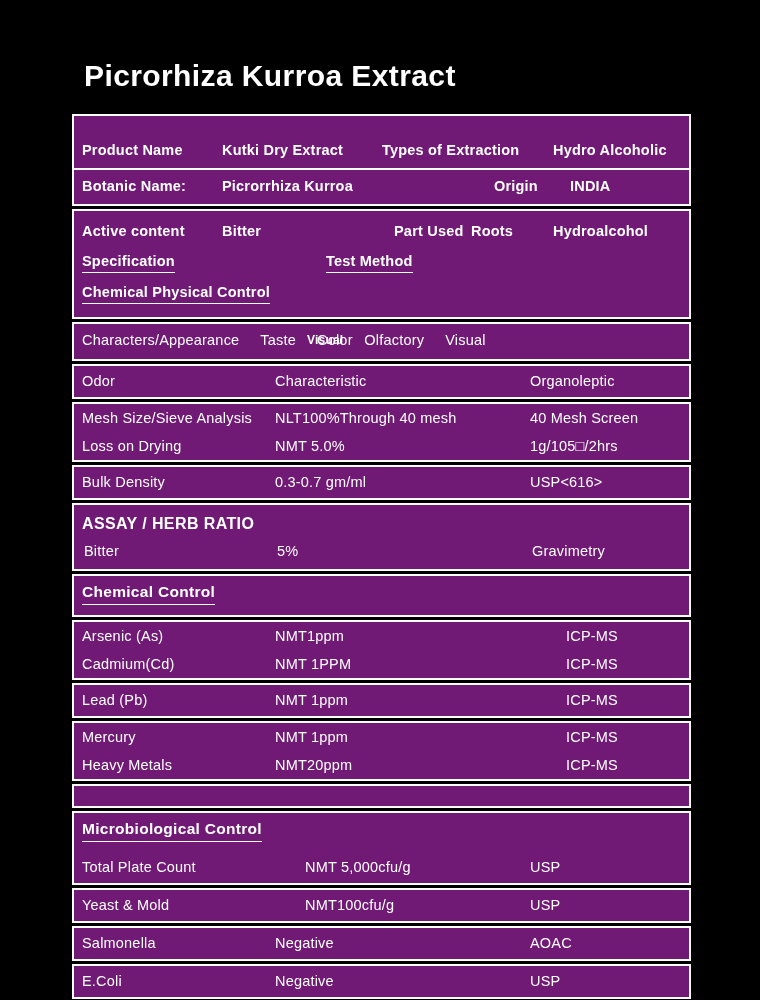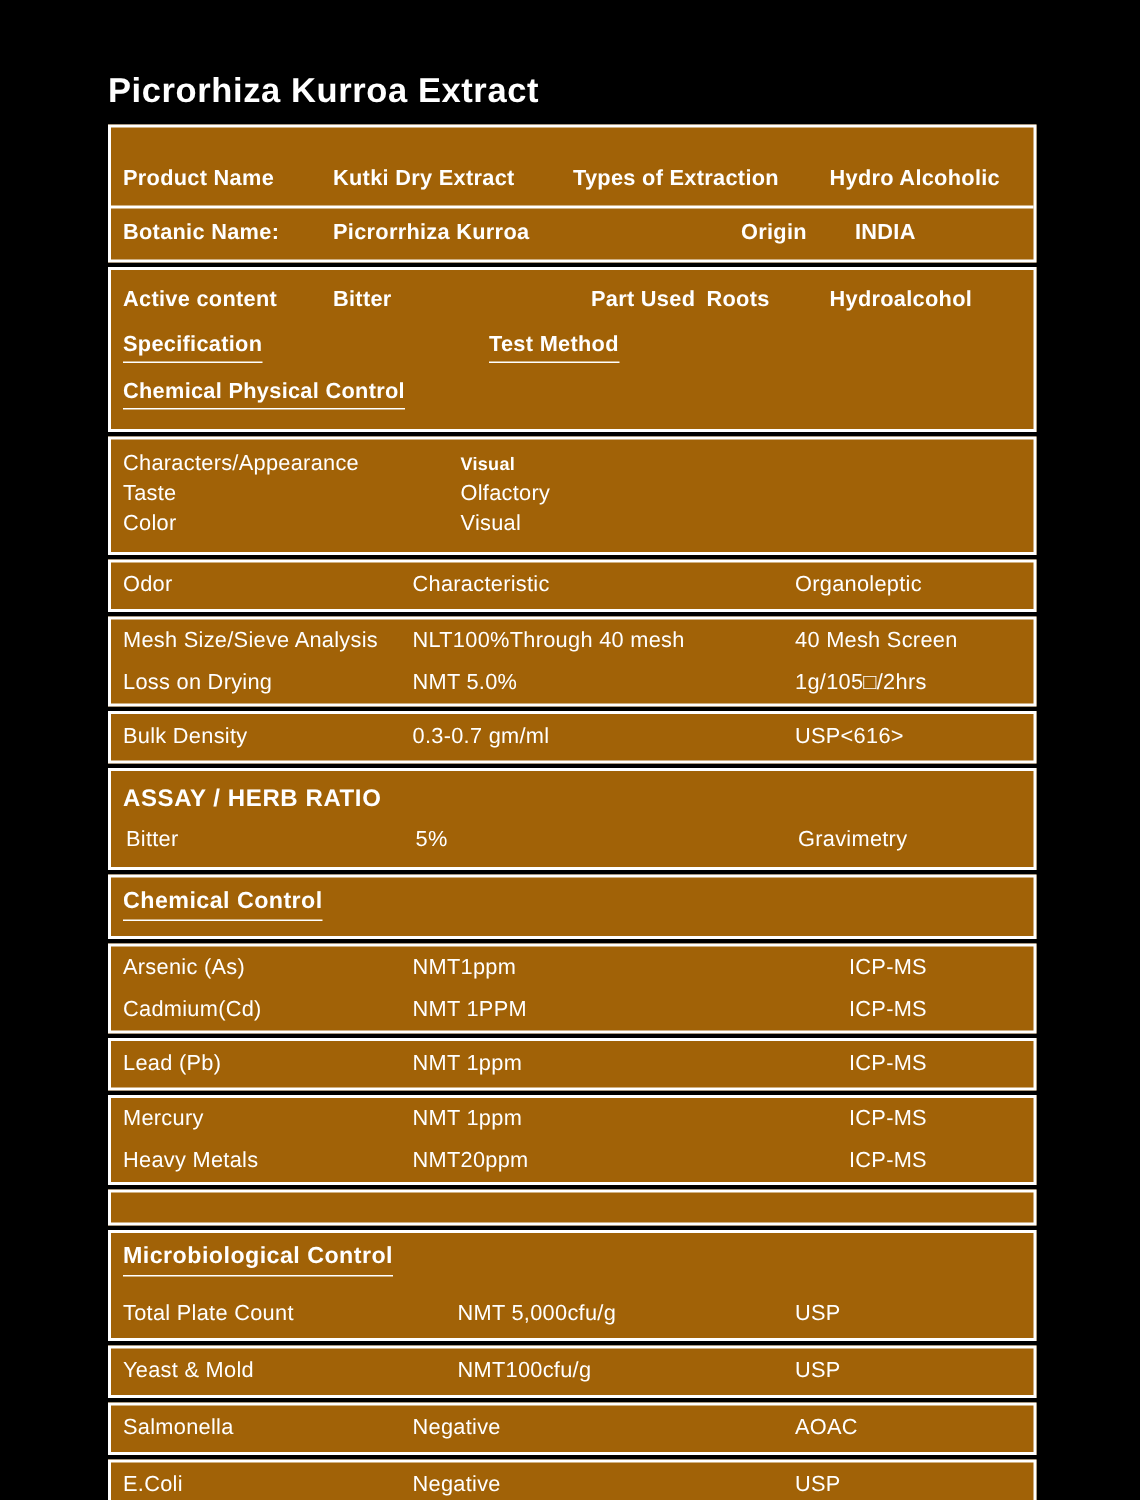--- a/index.html
+++ b/index.html
@@ -1,46 +1,46 @@
 <!DOCTYPE html>
 <html><head>
 <meta charset="utf-8">
 <style>
   html, body { margin:0; padding:0; background:#000; }
   .page {
     position:relative; width:760px; height:1000px; background:#000000;
     color:#ffffff; font-family:"Liberation Sans", sans-serif; overflow:hidden;
   }
   .title {
-    margin:0; padding:47px 0 9px 72px;
-    font-size:23px; font-weight:700; letter-spacing:0.4px;
+    margin:12px; padding:47px 0 9px 72px;
+    font-size:30px; font-weight:700; letter-spacing:0.4px;
   }
   .spec-table { margin-left:72px; width:619px; }
-  .box { border:2px solid #ffffff; background:#a16207; margin-bottom:3px; box-sizing:border-box; }
+  .box { border:2px solid #ffffff; background:#701a75; margin-bottom:3px; box-sizing:border-box; }
   .r { display:flex; align-items:baseline; padding:7px 4px 8px 8px; font-size:14.5px; letter-spacing:0.2px; }
   .sep { border-top:2px solid #ffffff; }
   
   .w70{width:82px}.w76{width:76px}.w101{width:77px}.w140{width:140px}
   .w160{width:160px}.w171{width:171px}.w172{width:172px}.w193{width:193px}
   .w204{width:204px}.w244{width:244px}.w255{width:255px}.w272{width:272px}
   .fx{flex:1}
   .cell{flex-shrink:0}
   .b6{font-weight:600}
   .u{border-bottom:1.5px solid #ffffff; padding-bottom:3px; display:inline-block;}
   .ml30{padding-left:30px; box-sizing:border-box;}
   .ml32{padding-left:32px; box-sizing:border-box;}
   .ml36{padding-left:36px; box-sizing:border-box;}
   
   .row-product { padding:26px 4px 10px 8px; }
   .row-botanic { padding:8px 4px 10px 8px; }
   .row-active  { padding:12px 4px 4px 8px; }
   .row-heads   { padding:10px 4px 5px 8px; }
   .row-physhead{ padding:6px 4px 13px 8px;align-items:flex-end; }
   .row-chars   { display:flex; padding:6px 4px 9px 8px; font-size:14.5px; letter-spacing:0.2px; }
-  .col-lines   { display:flex; flex-direction:column; flex-shrink:0; }
+  .col-lines   { display:flex; flex-direction:row; flex-shrink:0;gap:21px; }
   .col-lines span { line-height:20px; }
   .small-spec  { font-size:12.5px; }
   .small-method{ font-size:12px; font-weight:600; }
   .row-assayhead { padding:10px 8px 2px 8px; font-size:16px; font-weight:700; letter-spacing:0.4px; }
   .row-bitter  { padding:8px 4px 10px 10px; }
   .row-sechead { padding:7px 8px 10px 8px; font-size:15.5px; font-weight:700; letter-spacing:0.3px; }
   .box-empty   { height:24px; }
   .row-tight   { padding:6px 4px 6px 8px; }
 </style>
 </head>

